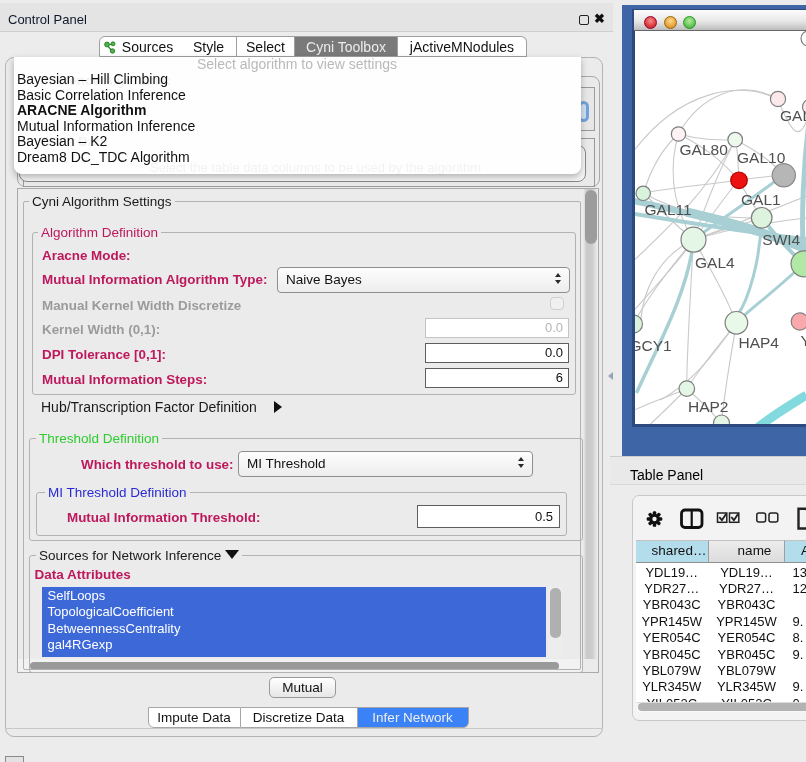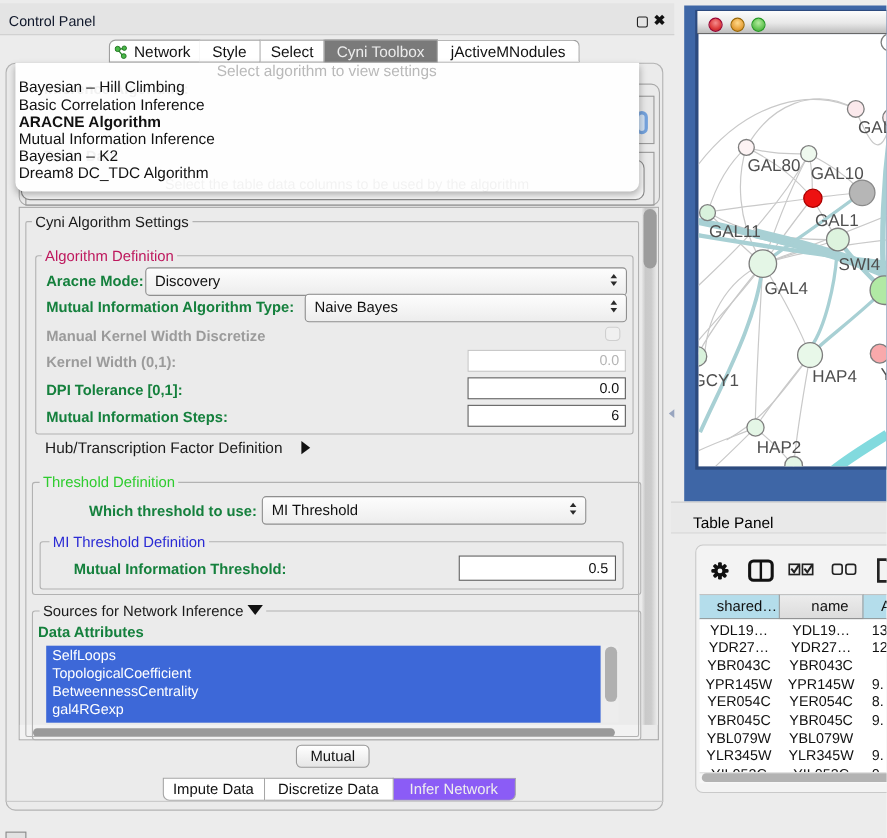--- a/index.html
+++ b/index.html
@@ -1,18 +1,18 @@
 <!DOCTYPE html>
 <html><head>
 <meta charset="utf-8">
 <style>
 html,body{margin:0;padding:0;}
 #root{position:relative;width:806px;height:762px;background:#ececec;font-family:"Liberation Sans",sans-serif;overflow:hidden;}
 .abs{position:absolute;}
-.lbl{position:absolute;font-size:13.4px;font-weight:bold;color:#15803d;white-space:nowrap;}
+.lbl{position:absolute;font-size:13.4px;font-weight:bold;color:#be185d;white-space:nowrap;}
 .dis{color:#9b9b9b;}
 .tbox{position:absolute;border:1px solid #b2b2b2;border-radius:3px;}
 .ttl{position:absolute;top:-8px;font-size:13.5px;background:#ebebeb;padding:0 3px;white-space:nowrap;line-height:15px;}
 .combo{position:absolute;border:1px solid #8f8f8f;border-radius:4px;background:linear-gradient(#fdfdfd,#ededed);}
 .combo .ctext{position:absolute;left:8px;top:3.5px;font-size:13.5px;color:#111;white-space:nowrap;}
 .stepper{position:absolute;right:7px;top:4.5px;width:9px;}
 .stepper .up{display:block;width:0;height:0;border-left:3.5px solid transparent;border-right:3.5px solid transparent;border-bottom:4.5px solid #2a2a2a;margin:0 auto 3px;}
 .stepper .dn{display:block;width:0;height:0;border-left:3.5px solid transparent;border-right:3.5px solid transparent;border-top:4.5px solid #2a2a2a;margin:0 auto;}
 .field{position:absolute;background:#fff;font-size:13px;color:#111;text-align:right;}
 .tab{position:absolute;top:36px;height:21px;background:#fff;border:1px solid #9f9f9f;box-sizing:border-box;font-size:14px;color:#111;text-align:center;line-height:21px;white-space:nowrap;}
@@ -38,21 +38,21 @@
 <div class="abs" style="left:19px;top:145px;width:567px;height:37px;border:1px solid #8a8a8a;border-radius:8px;background:#f6f6f6;box-sizing:border-box;"></div>
 
 <div class="tab" style="left:99px;width:83px;border-radius:6px 0 0 0;">
   <svg class="abs" style="left:4px;top:4px;" width="12" height="13" viewBox="0 0 12 13">
         <line x1="3" y1="4" x2="8" y2="10" stroke="#2c8a2c" stroke-width="1.2"></line>
         <line x1="3" y1="4" x2="9" y2="3" stroke="#2c8a2c" stroke-width="1.2"></line>
         <circle cx="3" cy="3.5" r="2.4" fill="#49b849" stroke="#1c701c" stroke-width="0.8"></circle>
         <circle cx="9" cy="2.8" r="2" fill="#49b849" stroke="#1c701c" stroke-width="0.8"></circle>
         <circle cx="8.5" cy="10" r="2.2" fill="#49b849" stroke="#1c701c" stroke-width="0.8"></circle>
       </svg>
-  <span style="margin-left:14px;">Network</span>
+  <span style="margin-left:14px;">Sources</span>
 </div>
 <div class="tab" style="left:181px;width:56px;border-left:none;">Style</div>
 <div class="tab" style="left:237px;width:58px;border-left:none;">Select</div>
 <div class="tab" style="left:295px;width:103px;border-left:none;background:#7a7a7a;color:#ececec;">Cyni Toolbox</div>
 <div class="tab" style="left:398px;width:129px;border-left:none;border-radius:0 6px 0 0;">jActiveMNodules</div>
 
 <div class="abs" style="left:13.5px;top:57px;width:567px;height:116.5px;background:#fefefe;border-radius:0 0 8px 8px;box-shadow:0 3px 7px rgba(0,0,0,0.28);"></div>
 <div class="abs" style="left:13.5px;top:55.8px;width:567px;text-align:center;font-size:14px;color:#b9b9b9;">Select algorithm to view settings</div>
 <div class="abs" style="left:40px;top:73px;font-size:13.5px;font-weight:bold;color:rgba(40,40,40,0.06);">Inference Algorithm:</div>
 <div class="abs" style="left:40px;top:134px;font-size:13.5px;font-weight:bold;color:rgba(40,40,40,0.06);">Table Data</div>
@@ -74,27 +74,20 @@
 
 <div class="tbox" style="left:23px;top:201px;width:556px;height:467px;border-radius:2px;">
   <span class="ttl" style="left:5px;color:#1a1a1a;">Cyni Algorithm Settings</span>
 </div>
 
 <div class="tbox" style="left:32px;top:232px;width:541.5px;height:161px;">
   <span class="ttl" style="left:5px;color:#be185d;">Algorithm Definition</span>
 </div>
 
 <div class="lbl" style="left:42px;top:248px;">Aracne Mode:</div>
-<div class="combo" style="left:132px;top:243px;width:436px;height:24px;">
-      <span class="ctext">Discovery</span>
-      <span class="stepper">
-        <span class="up"></span>
-        <span class="dn"></span>
-      </span>
-    </div>
 <div class="lbl" style="left:42px;top:272px;">Mutual Information Algorithm Type:</div>
 <div class="combo" style="left:277px;top:267px;width:291px;height:24px;">
       <span class="ctext">Naive Bayes</span>
       <span class="stepper">
         <span class="up"></span>
         <span class="dn"></span>
       </span>
     </div>
 <div class="lbl dis" style="left:42px;top:298px;">Manual Kernel Width Discretize</div>
 <div class="abs" style="left:549.5px;top:296.5px;width:14.5px;height:13px;border:1px solid #cfcfcf;border-radius:4px;background:#f0f0f0;box-sizing:border-box;"></div>
@@ -131,21 +124,21 @@
 <div class="lbl" style="left:34.5px;top:566.5px;font-size:13.5px;">Data Attributes</div>
 <div class="abs" style="left:42px;top:586.5px;width:504px;height:70px;background:#3d68d8;"></div>
 <div class="abs" style="left:47.5px;top:588px;font-size:13px;color:#fff;line-height:16.4px;">SelfLoops<br>TopologicalCoefficient<br>BetweennessCentrality<br>gal4RGexp</div>
 <div class="abs" style="left:548px;top:586.5px;width:14px;height:70px;background:#ededed;"></div>
 <div class="abs" style="left:549.5px;top:587.5px;width:11px;height:50px;background:#b0b0b0;border-radius:5px;"></div>
 
 <div class="abs" style="left:269px;top:676.5px;width:67px;height:21px;border:1px solid #999;border-radius:5px;background:linear-gradient(#ffffff,#e6e6e6);box-sizing:border-box;text-align:center;font-size:13.5px;line-height:19px;color:#111;">Mutual</div>
 
 <div class="btab" style="left:147.5px;width:93px;border-radius:0 0 0 6px;">Impute Data</div>
 <div class="btab" style="left:240.5px;width:117px;border-left:none;">Discretize Data</div>
-<div class="btab" style="left:357.5px;width:111px;border-left:none;border-radius:0 0 6px 0;background:#8b5cf6;color:#eee;">Infer Network</div>
+<div class="btab" style="left:357.5px;width:111px;border-left:none;border-radius:0 0 6px 0;background:#3b82f6;color:#eee;">Infer Network</div>
 <div class="abs" style="left:5px;top:728px;width:598px;height:1px;background:#c8c8c8;"></div>
 
 <div class="abs" style="left:4.5px;top:756px;width:19px;height:10px;border:1.6px solid #8a8a8a;background:#e2e2e2;box-sizing:border-box;"></div>
 
 <div class="abs" style="left:607.5px;top:371.5px;width:0;height:0;border-top:4px solid transparent;border-bottom:4px solid transparent;border-right:5px solid #98a5bf;"></div>
 
 <div class="abs" style="left:621.5px;top:4.5px;width:184.5px;height:451px;background:#3e66a6;"></div>
 <div class="abs" style="left:631.8px;top:9px;width:174.2px;height:417.8px;background:#2c4a7e;"></div>
 <div class="abs" style="left:633.5px;top:10px;width:172.5px;height:21px;background:linear-gradient(#fcfcfc 0%,#e8e8e8 55%,#bdbdbd 100%);border-bottom:1px solid #686868;box-sizing:border-box;"></div>
 <div class="abs" style="left:643.5px;top:15.5px;width:11px;height:11px;border-radius:50%;background:radial-gradient(circle at 50% 35%,#f58d8d,#dc3a3a 60%,#b01e1e);border:0.5px solid #903;"></div>

